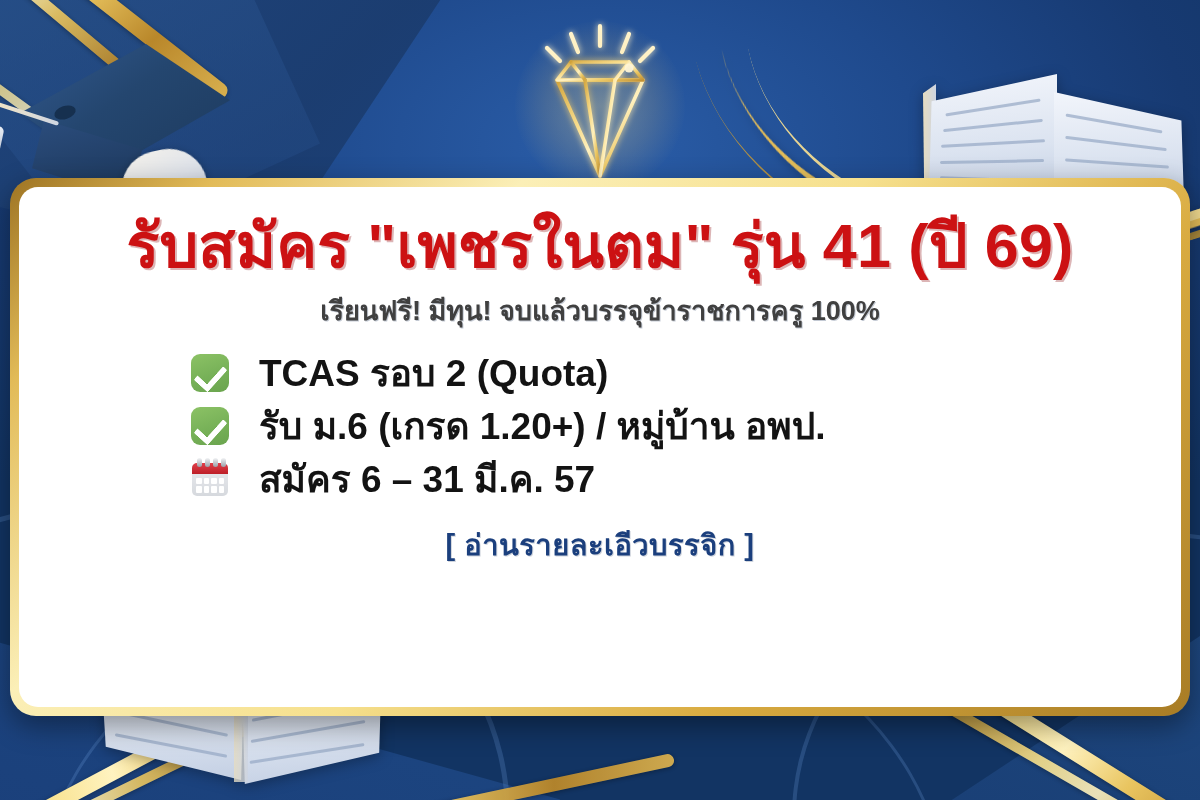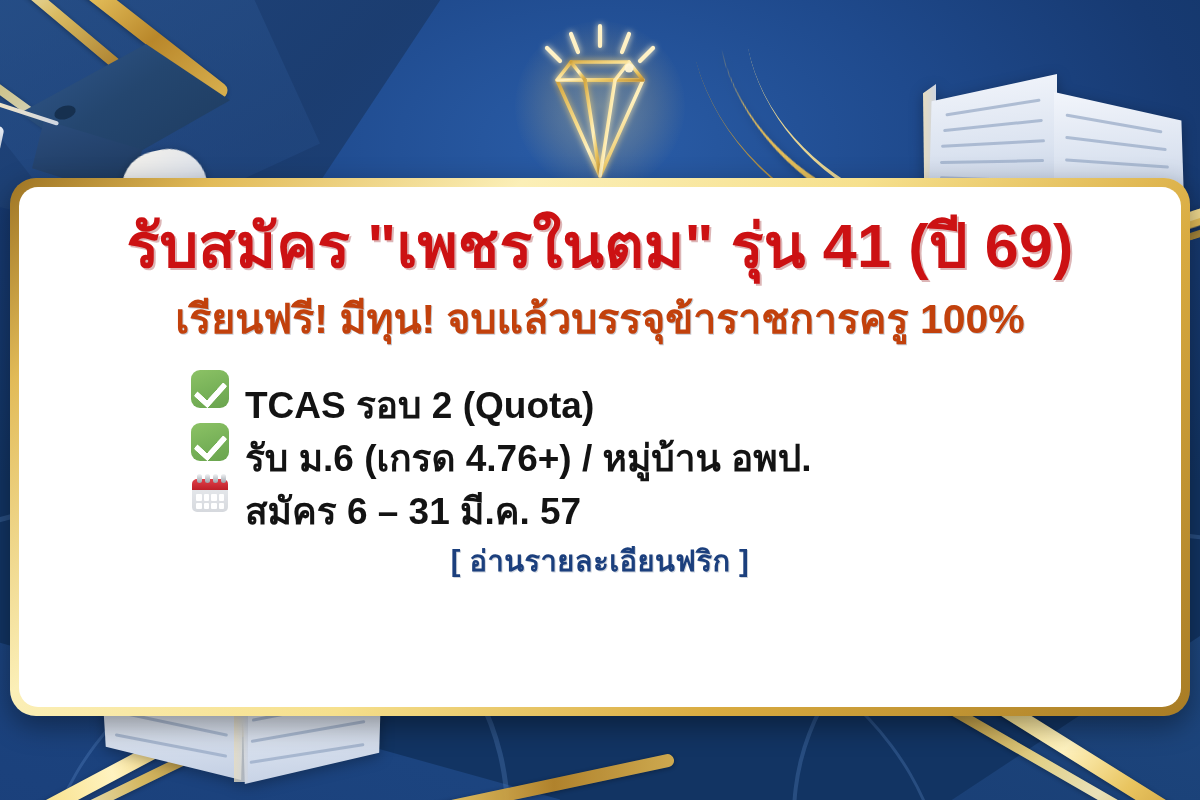--- a/index.html
+++ b/index.html
@@ -232,22 +232,22 @@
     color: #cc1113;
     font-size: 61px;
     font-weight: bold;
     letter-spacing: .2px;
     line-height: 1.15;
     text-shadow: 2px 2px 0 rgba(140,10,12,.30);
     white-space: nowrap;
   }
   .subtitle {
     margin-top: 14px;
-    color: #c2410c;
-    font-size: 41px;
+    color: #404040;
+    font-size: 27px;
     font-weight: bold;
     line-height: 1.2;
     text-shadow: 1px 1px 0 rgba(16,40,80,.25);
     white-space: nowrap;
   }
   .bullets {
     margin-top: 24px;
     display: flex;
     flex-direction: column;
     gap: 11px;
@@ -258,21 +258,21 @@
   .bullet {
     display: flex;
     align-items: center;
     gap: 14px;
     color: #131313;
     font-size: 37px;
     font-weight: bold;
     line-height: 1.05;
     white-space: nowrap;
   }
-  .bullet-text { position: relative; top: 17px; }
+  .bullet-text { position: relative; top: 2px; margin-left: 14px; }
 
   
   .ico { flex: 0 0 auto; width: 42px; height: 42px; position: relative; }
   .check-box {
     position:absolute; inset: 2px;
     border-radius: 9px;
     background: linear-gradient(160deg,#8cc265 0%,#77b158 55%,#6aa44e 100%);
   }
   .check-mark {
     position: absolute; left: 12px; top: 8px;
@@ -443,21 +443,21 @@
             <span class="check-mark"></span>
           </span>
           <span class="bullet-text">TCAS รอบ 2 (Quota)</span>
         </div>
 
         <div class="bullet">
           <span class="ico">
             <span class="check-box"></span>
             <span class="check-mark"></span>
           </span>
-          <span class="bullet-text">รับ ม.6 (เกรด 4.76+) / หมู่บ้าน อพป.</span>
+          <span class="bullet-text">รับ ม.6 (เกรด 1.20+) / หมู่บ้าน อพป.</span>
         </div>
 
         <div class="bullet">
           <span class="ico">
             <span class="cal-body"></span>
             <span class="cal-top"></span>
             <span class="cal-ring" style="left:8px;"></span>
             <span class="cal-ring" style="left:16px;"></span>
             <span class="cal-ring" style="left:24px;"></span>
             <span class="cal-ring" style="left:32px;"></span>
@@ -470,18 +470,18 @@
                 <span class="cal-cell"></span>
               <span class="cal-cell"></span>
                 <span class="cal-cell"></span>
             </span>
           </span>
           <span class="bullet-text">สมัคร 6 – 31 มี.ค. 57</span>
         </div>
 
       </div>
 
-      <div class="readmore">[ อ่านรายละเอียนฟริก ]</div>
+      <div class="readmore">[ อ่านรายละเอีวบรรจิก ]</div>
 
     </div>
   </div>
 
 </div>
 
 </body></html>

